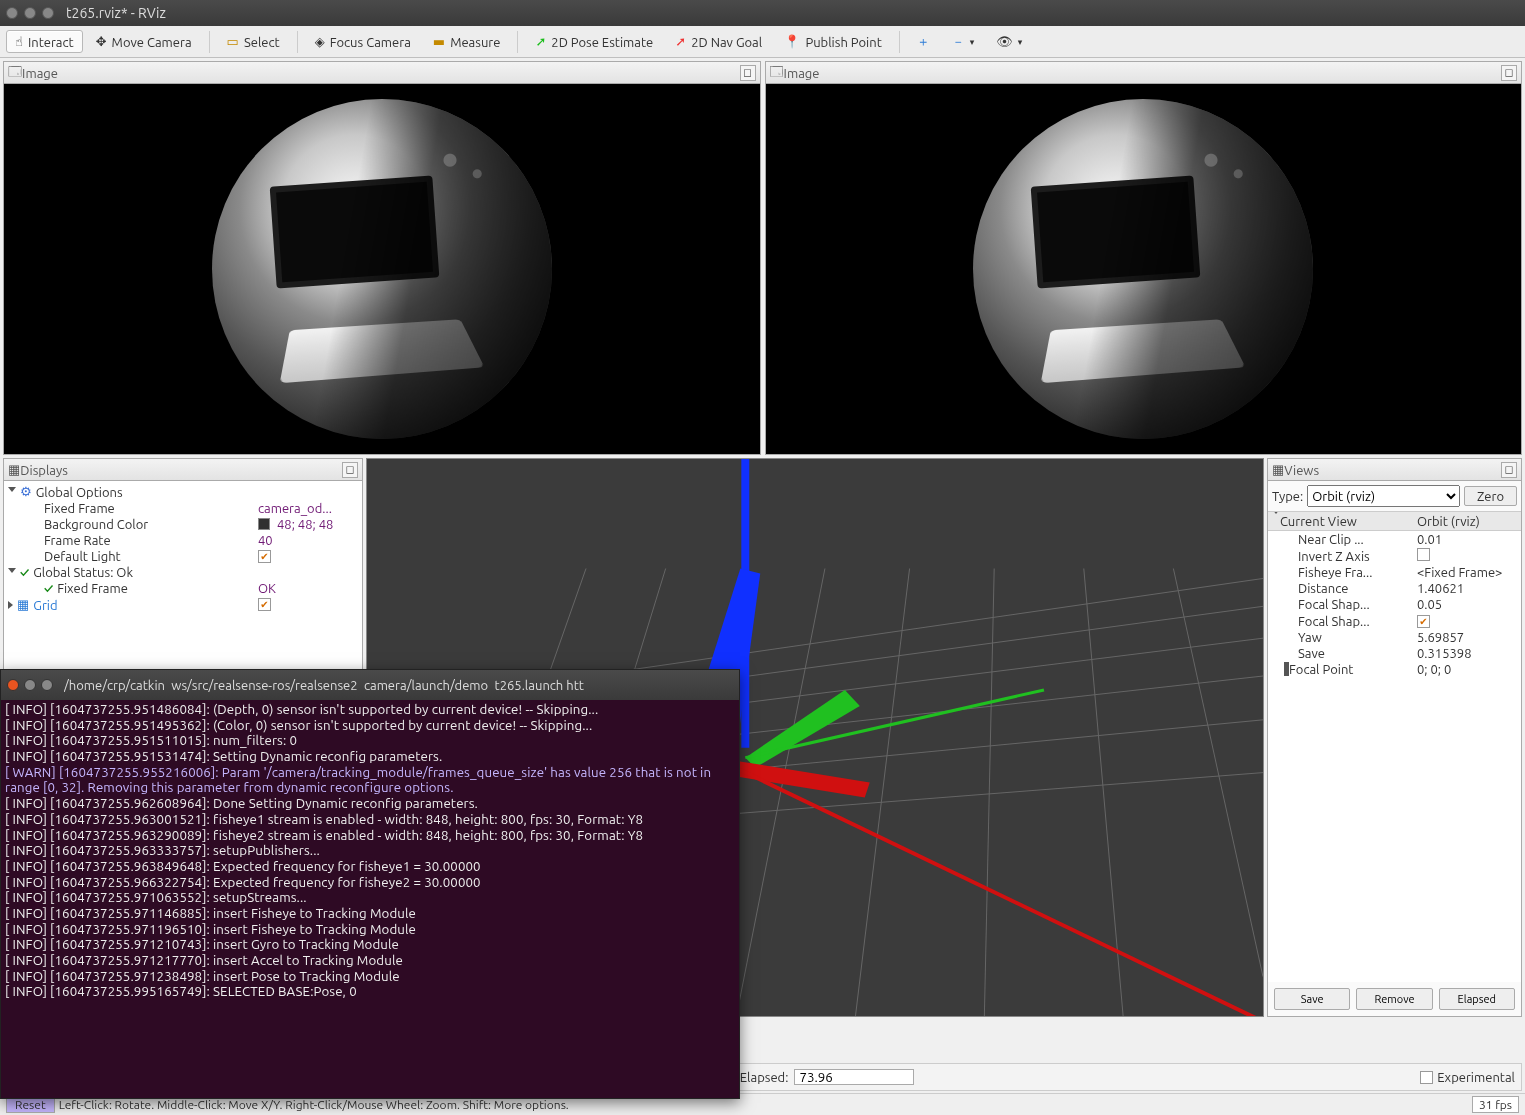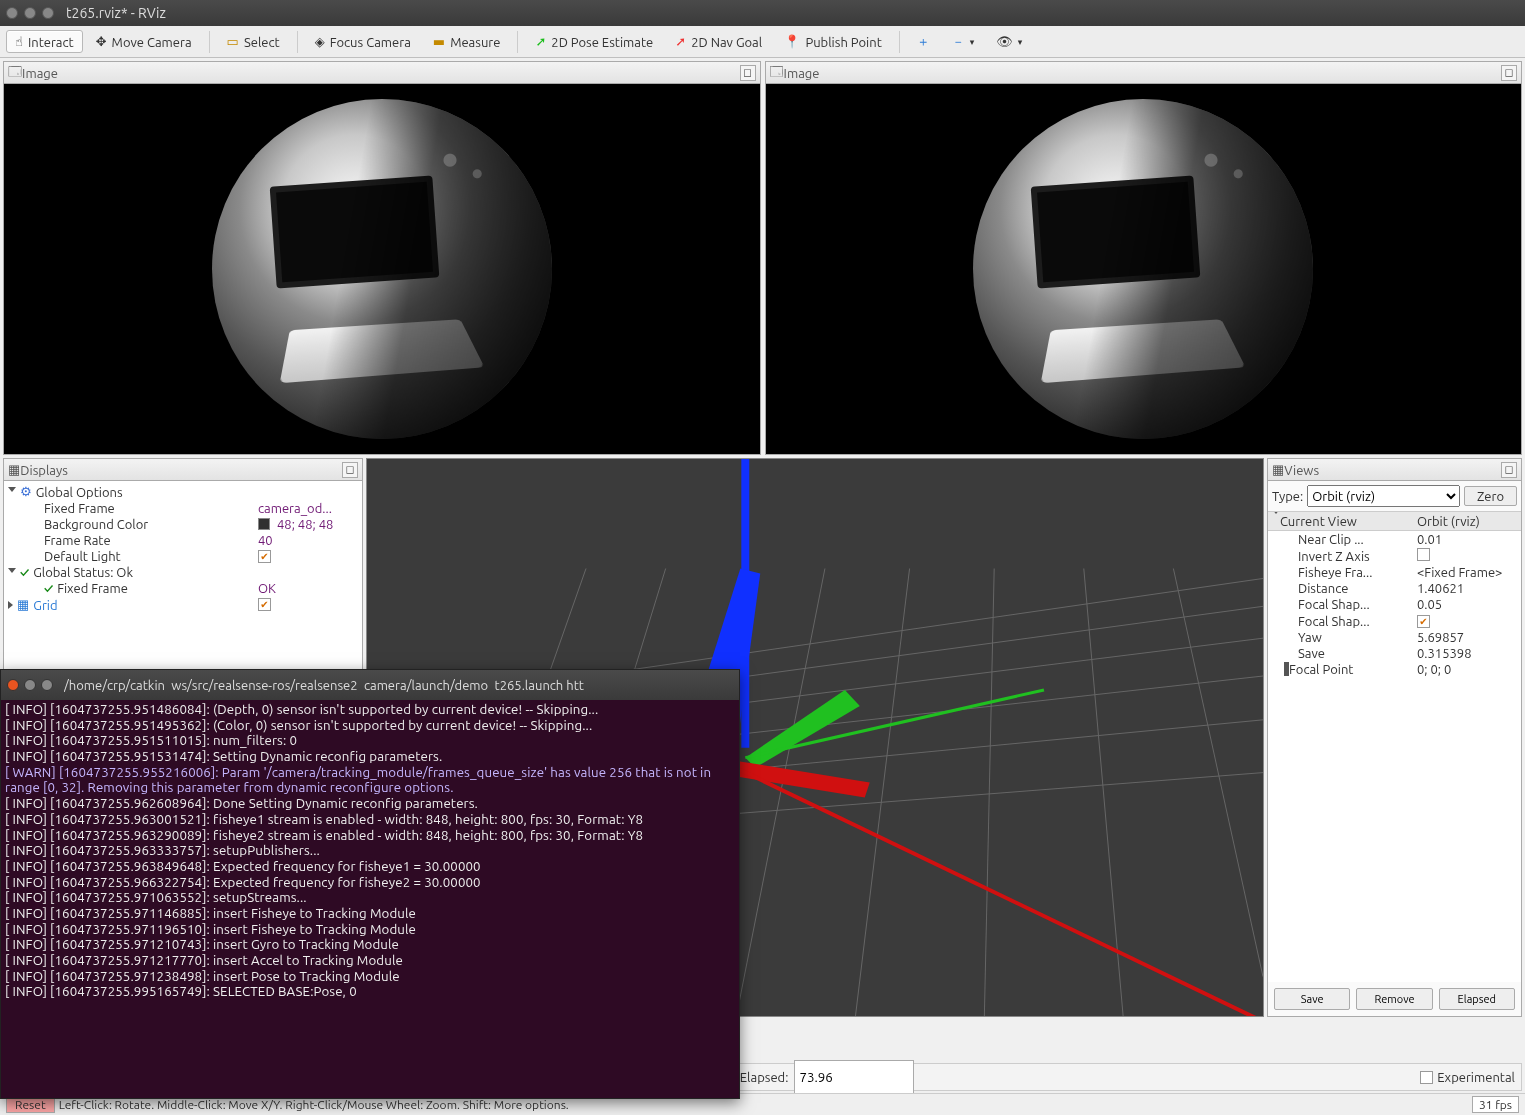--- a/index.html
+++ b/index.html
@@ -60,23 +60,23 @@
 .views-btns button { flex:1; padding:4px 17px; border:1px solid #aaa; background:#eee; border-radius:2px; cursor:pointer; font-size:11px;}
 
 .term { position:absolute; left:0; top:669px; width:740px; height:430px; background:#2e0a24; color:#eee; font-family:"Ubuntu Mono","DejaVu Sans Mono",monospace; font-size:13.3px; border:1px solid #222; box-shadow:0 4px 14px rgba(0,0,0,.5); display:flex; flex-direction:column; }
 .term-title { height:30px; background:linear-gradient(#4a4a4a,#3a3a3a); display:flex; align-items:center; padding:0 6px; color:#ddd; font-size:13px;}
 .term-title .tbx{width:12px;height:12px;border-radius:50%;margin-right:5px;border:1px solid #333}
 .term-title .cx{background:#e95420}.term-title .mn{background:#888}.term-title .mx{background:#888}
 .term-body { flex:1; overflow:hidden; padding:2px 4px; white-space:pre-wrap; line-height:1.18; letter-spacing:.1px;}
 .term-body .warn { color:#c4b5fd; }
 
 .statusbar { position:absolute; bottom:24px; left:3px; right:3px; height:28px; display:flex; align-items:center; gap:6px; background:#f3f3f3; border:1px solid #ccc; padding:0 6px; font-size:13px;}
-.statusbar input[type=text]{ width:120px; height:34px; border:1px solid #aaa; padding:0 4px;}
+.statusbar input[type=text]{ width:120px; height:16px; border:1px solid #aaa; padding:0 4px;}
 .helpbar { position:absolute; bottom:0; left:0; right:0; height:22px; background:#efefef; border-top:1px solid #ccc; display:flex; align-items:center; padding:0 6px; font-size:12px; gap:4px;}
-.helpbar .reset { border:1px solid #aaa; padding:1px 8px; background:#fca5a5; cursor:pointer;}
+.helpbar .reset { border:1px solid #aaa; padding:1px 8px; background:#c4b5fd; cursor:pointer;}
 .helpbar .fps { margin-left:auto; border:1px solid #aaa; padding:1px 6px; background:#fff;}
 </style>
 </head>
 <body>
 
 <div class="titlebar">
   <span class="tb-btn"></span>
   <span class="tb-btn"></span>
   <span class="tb-btn"></span>
   <span class="title">t265.rviz* - RViz</span>

